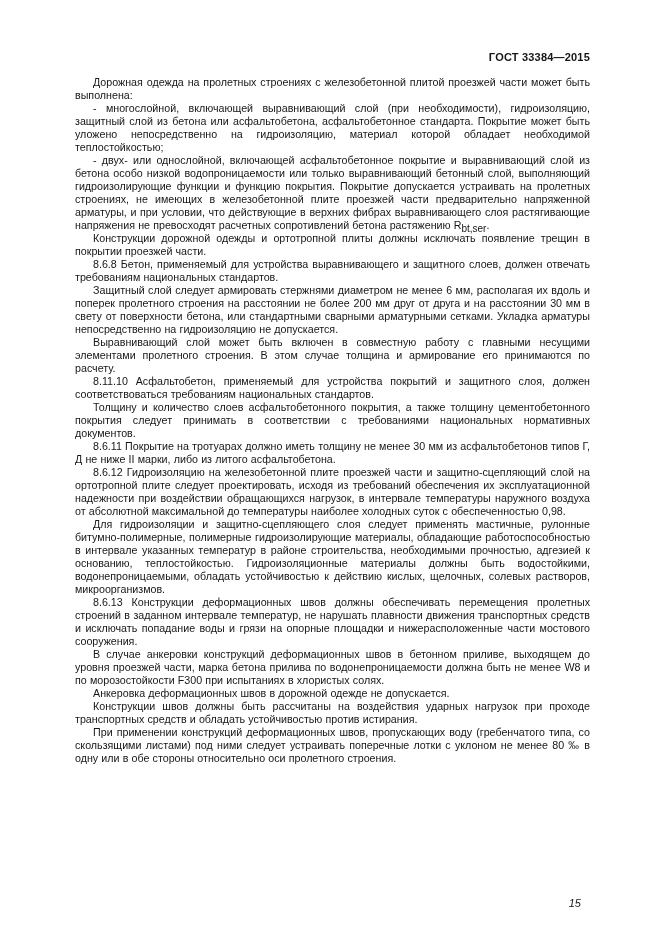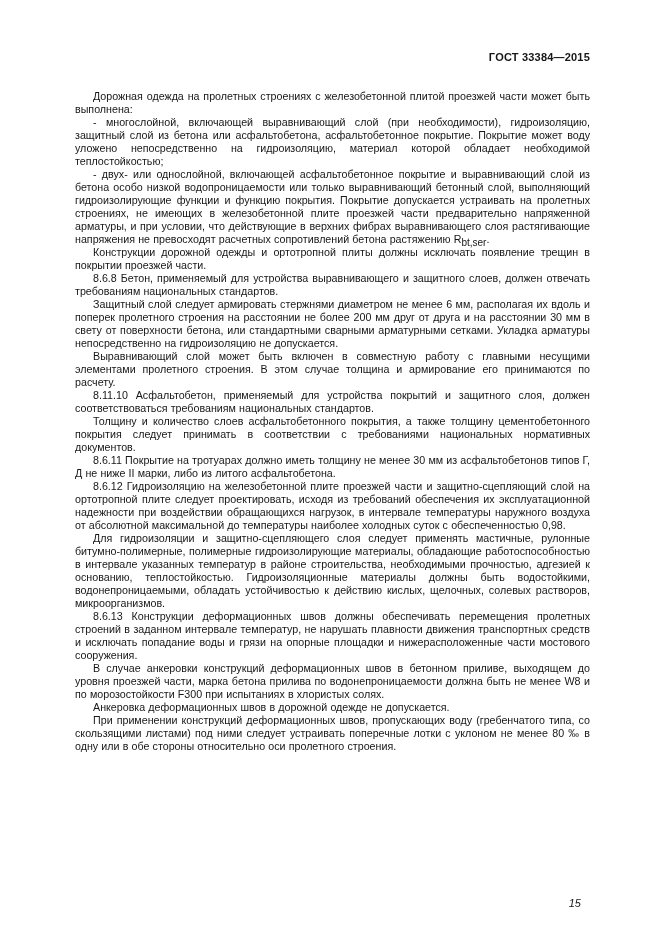--- a/index.html
+++ b/index.html
@@ -20,21 +20,21 @@
     background: #ffffff;
   }
   .doc-header {
     text-align: right;
     font-weight: bold;
     font-size: 11px;
     line-height: 13px;
     letter-spacing: 0.2px;
   }
   .doc-body {
-    margin-top: 26px;
+    margin-top: 12px;
   }
   .para {
     font-size: 10.7px;
     line-height: 13px;
     text-align: justify;
     text-indent: 18px;
     word-spacing: 0.2px;
   }
   .para sub {
     font-size: 10px;
@@ -53,34 +53,35 @@
 <body>
 
 <div class="page">
 
   <div class="doc-header">
     <span>ГОСТ 33384—2015</span>
   </div>
 
   <div class="doc-body">
     <p class="para">Дорожная одежда на пролетных строениях с железобетонной плитой проезжей части может быть выполнена:</p>
-    <p class="para">- многослойной, включающей выравнивающий слой (при необходимости), гидроизоляцию, защитный слой из бетона или асфальтобетона, асфальтобетонное покрытие. Покрытие может воду уложено непосредственно на гидроизоляцию, материал которой обладает необходимой теплостойкостью;</p>
+    <p class="para">- многослойной, включающей выравнивающий слой (при необходимости), гидроизоляцию, защитный слой из бетона или асфальтобетона, асфальтобетонное стандарта. Покрытие может быть уложено непосредственно на гидроизоляцию, материал которой обладает необходимой теплостойкостью;</p>
     <p class="para"><span>- двух- или однослойной, включающей асфальтобетонное покрытие и выравнивающий слой из бетона особо низкой водопроницаемости или только выравнивающий бетонный слой, выполняющий гидроизолирующие функции и функцию покрытия. Покрытие допускается устраивать на пролетных строениях, не имеющих в железобетонной плите проезжей части предварительно напряженной арматуры, и при условии, что действующие в верхних фибрах выравнивающего слоя растягивающие напряжения не превосходят расчетных сопротивлений бетона растяжению R</span><sub>bt,ser</sub><span>.</span></p>
     <p class="para">Конструкции дорожной одежды и ортотропной плиты должны исключать появление трещин в покрытии проезжей части.</p>
     <p class="para">8.6.8 Бетон, применяемый для устройства выравнивающего и защитного слоев, должен отвечать требованиям национальных стандартов.</p>
     <p class="para">Защитный слой следует армировать стержнями диаметром не менее 6 мм, располагая их вдоль и поперек пролетного строения на расстоянии не более 200 мм друг от друга и на расстоянии 30 мм в свету от поверхности бетона, или стандартными сварными арматурными сетками. Укладка арматуры непосредственно на гидроизоляцию не допускается.</p>
     <p class="para">Выравнивающий слой может быть включен в совместную работу с главными несущими элементами пролетного строения. В этом случае толщина и армирование его принимаются по расчету.</p>
     <p class="para">8.11.10 Асфальтобетон, применяемый для устройства покрытий и защитного слоя, должен соответствоваться требованиям национальных стандартов.</p>
     <p class="para">Толщину и количество слоев асфальтобетонного покрытия, а также толщину цементобетонного покрытия следует принимать в соответствии с требованиями национальных нормативных документов.</p>
     <p class="para">8.6.11 Покрытие на тротуарах должно иметь толщину не менее 30 мм из асфальтобетонов типов Г, Д не ниже II марки, либо из литого асфальтобетона.</p>
     <p class="para">8.6.12 Гидроизоляцию на железобетонной плите проезжей части и защитно-сцепляющий слой на ортотропной плите следует проектировать, исходя из требований обеспечения их эксплуатационной надежности при воздействии обращающихся нагрузок, в интервале температуры наружного воздуха от абсолютной максимальной до температуры наиболее холодных суток с обеспеченностью 0,98.</p>
     <p class="para">Для гидроизоляции и защитно-сцепляющего слоя следует применять мастичные, рулонные битумно-полимерные, полимерные гидроизолирующие материалы, обладающие работоспособностью в интервале указанных температур в районе строительства, необходимыми прочностью, адгезией к основанию, теплостойкостью. Гидроизоляционные материалы должны быть водостойкими, водонепроницаемыми, обладать устойчивостью к действию кислых, щелочных, солевых растворов, микроорганизмов.</p>
     <p class="para">8.6.13 Конструкции деформационных швов должны обеспечивать перемещения пролетных строений в заданном интервале температур, не нарушать плавности движения транспортных средств и исключать попадание воды и грязи на опорные площадки и нижерасположенные части мостового сооружения.</p>
     <p class="para">В случае анкеровки конструкций деформационных швов в бетонном приливе, выходящем до уровня проезжей части, марка бетона прилива по водонепроницаемости должна быть не менее W8 и по морозостойкости F300 при испытаниях в хлористых солях.</p>
     <p class="para">Анкеровка деформационных швов в дорожной одежде не допускается.</p>
+    <p class="para">Конструкции швов должны быть рассчитаны на воздействия ударных нагрузок при проходе транспортных средств и обладать устойчивостью против истирания.</p>
     <p class="para">При применении конструкций деформационных швов, пропускающих воду (гребенчатого типа, со скользящими листами) под ними следует устраивать поперечные лотки с уклоном не менее 80 ‰ в одну или в обе стороны относительно оси пролетного строения.</p>
   </div>
 
   <div class="doc-footer">
     <span>15</span>
   </div>
 
 </div>
 
 </body></html>

